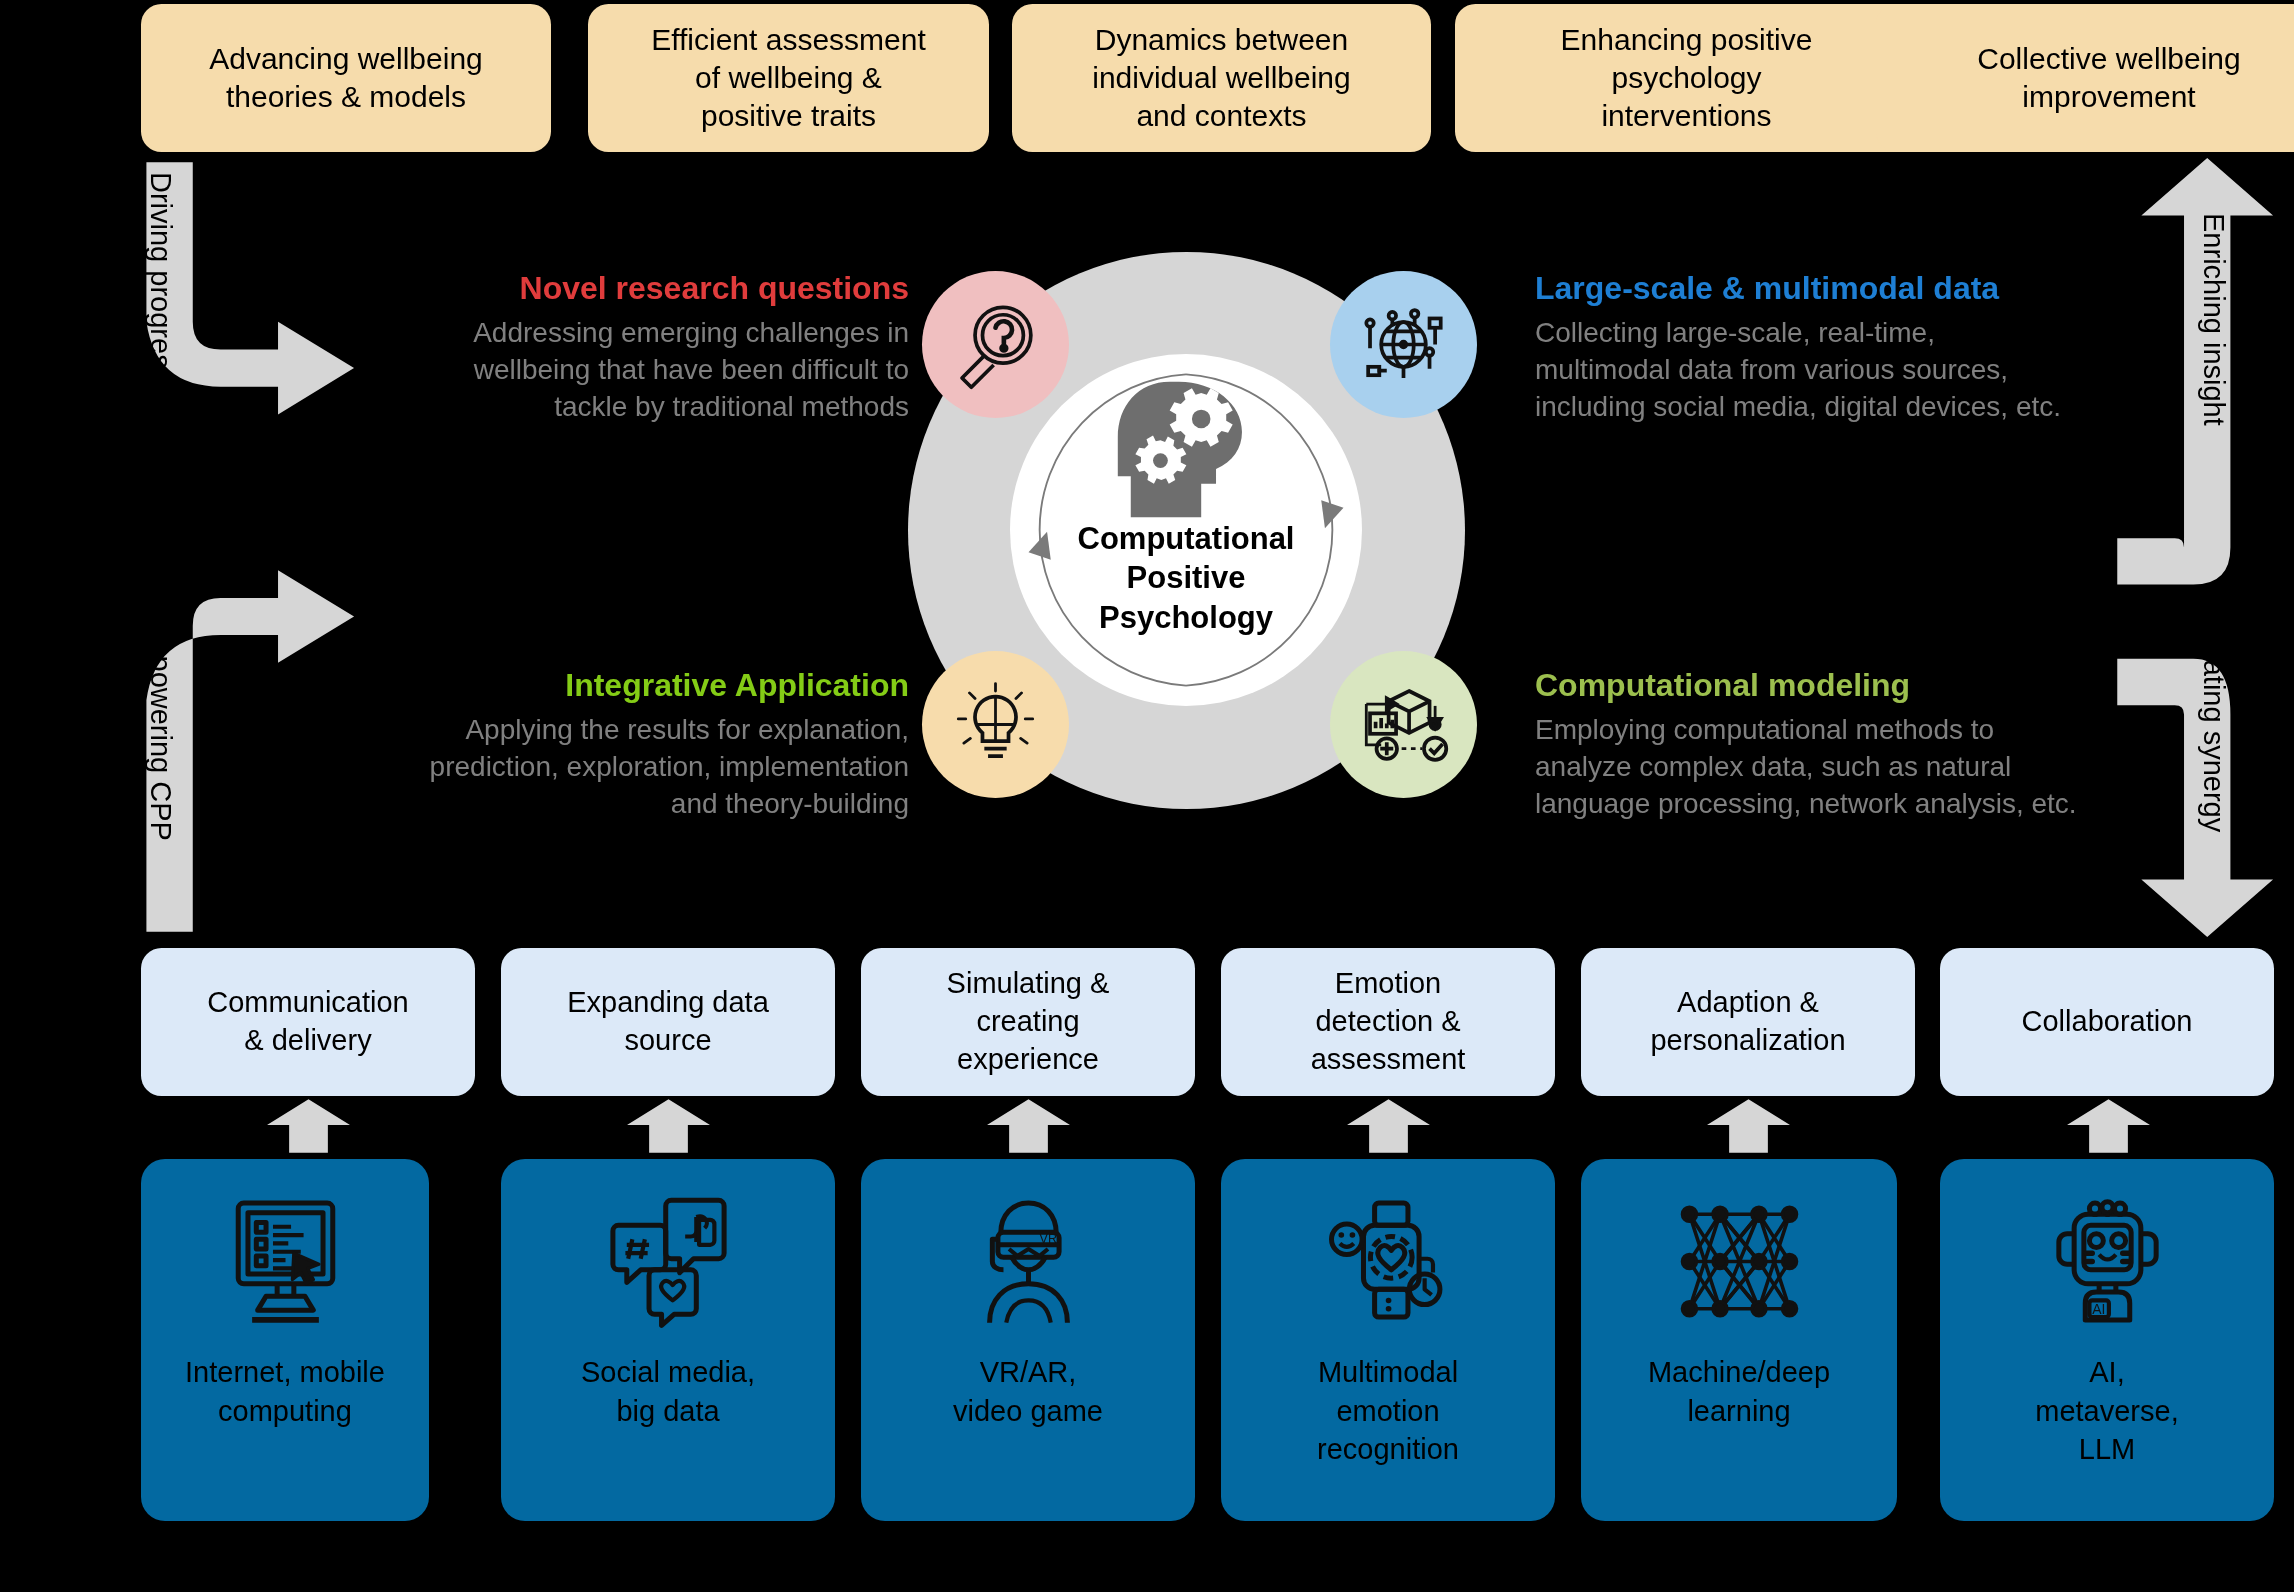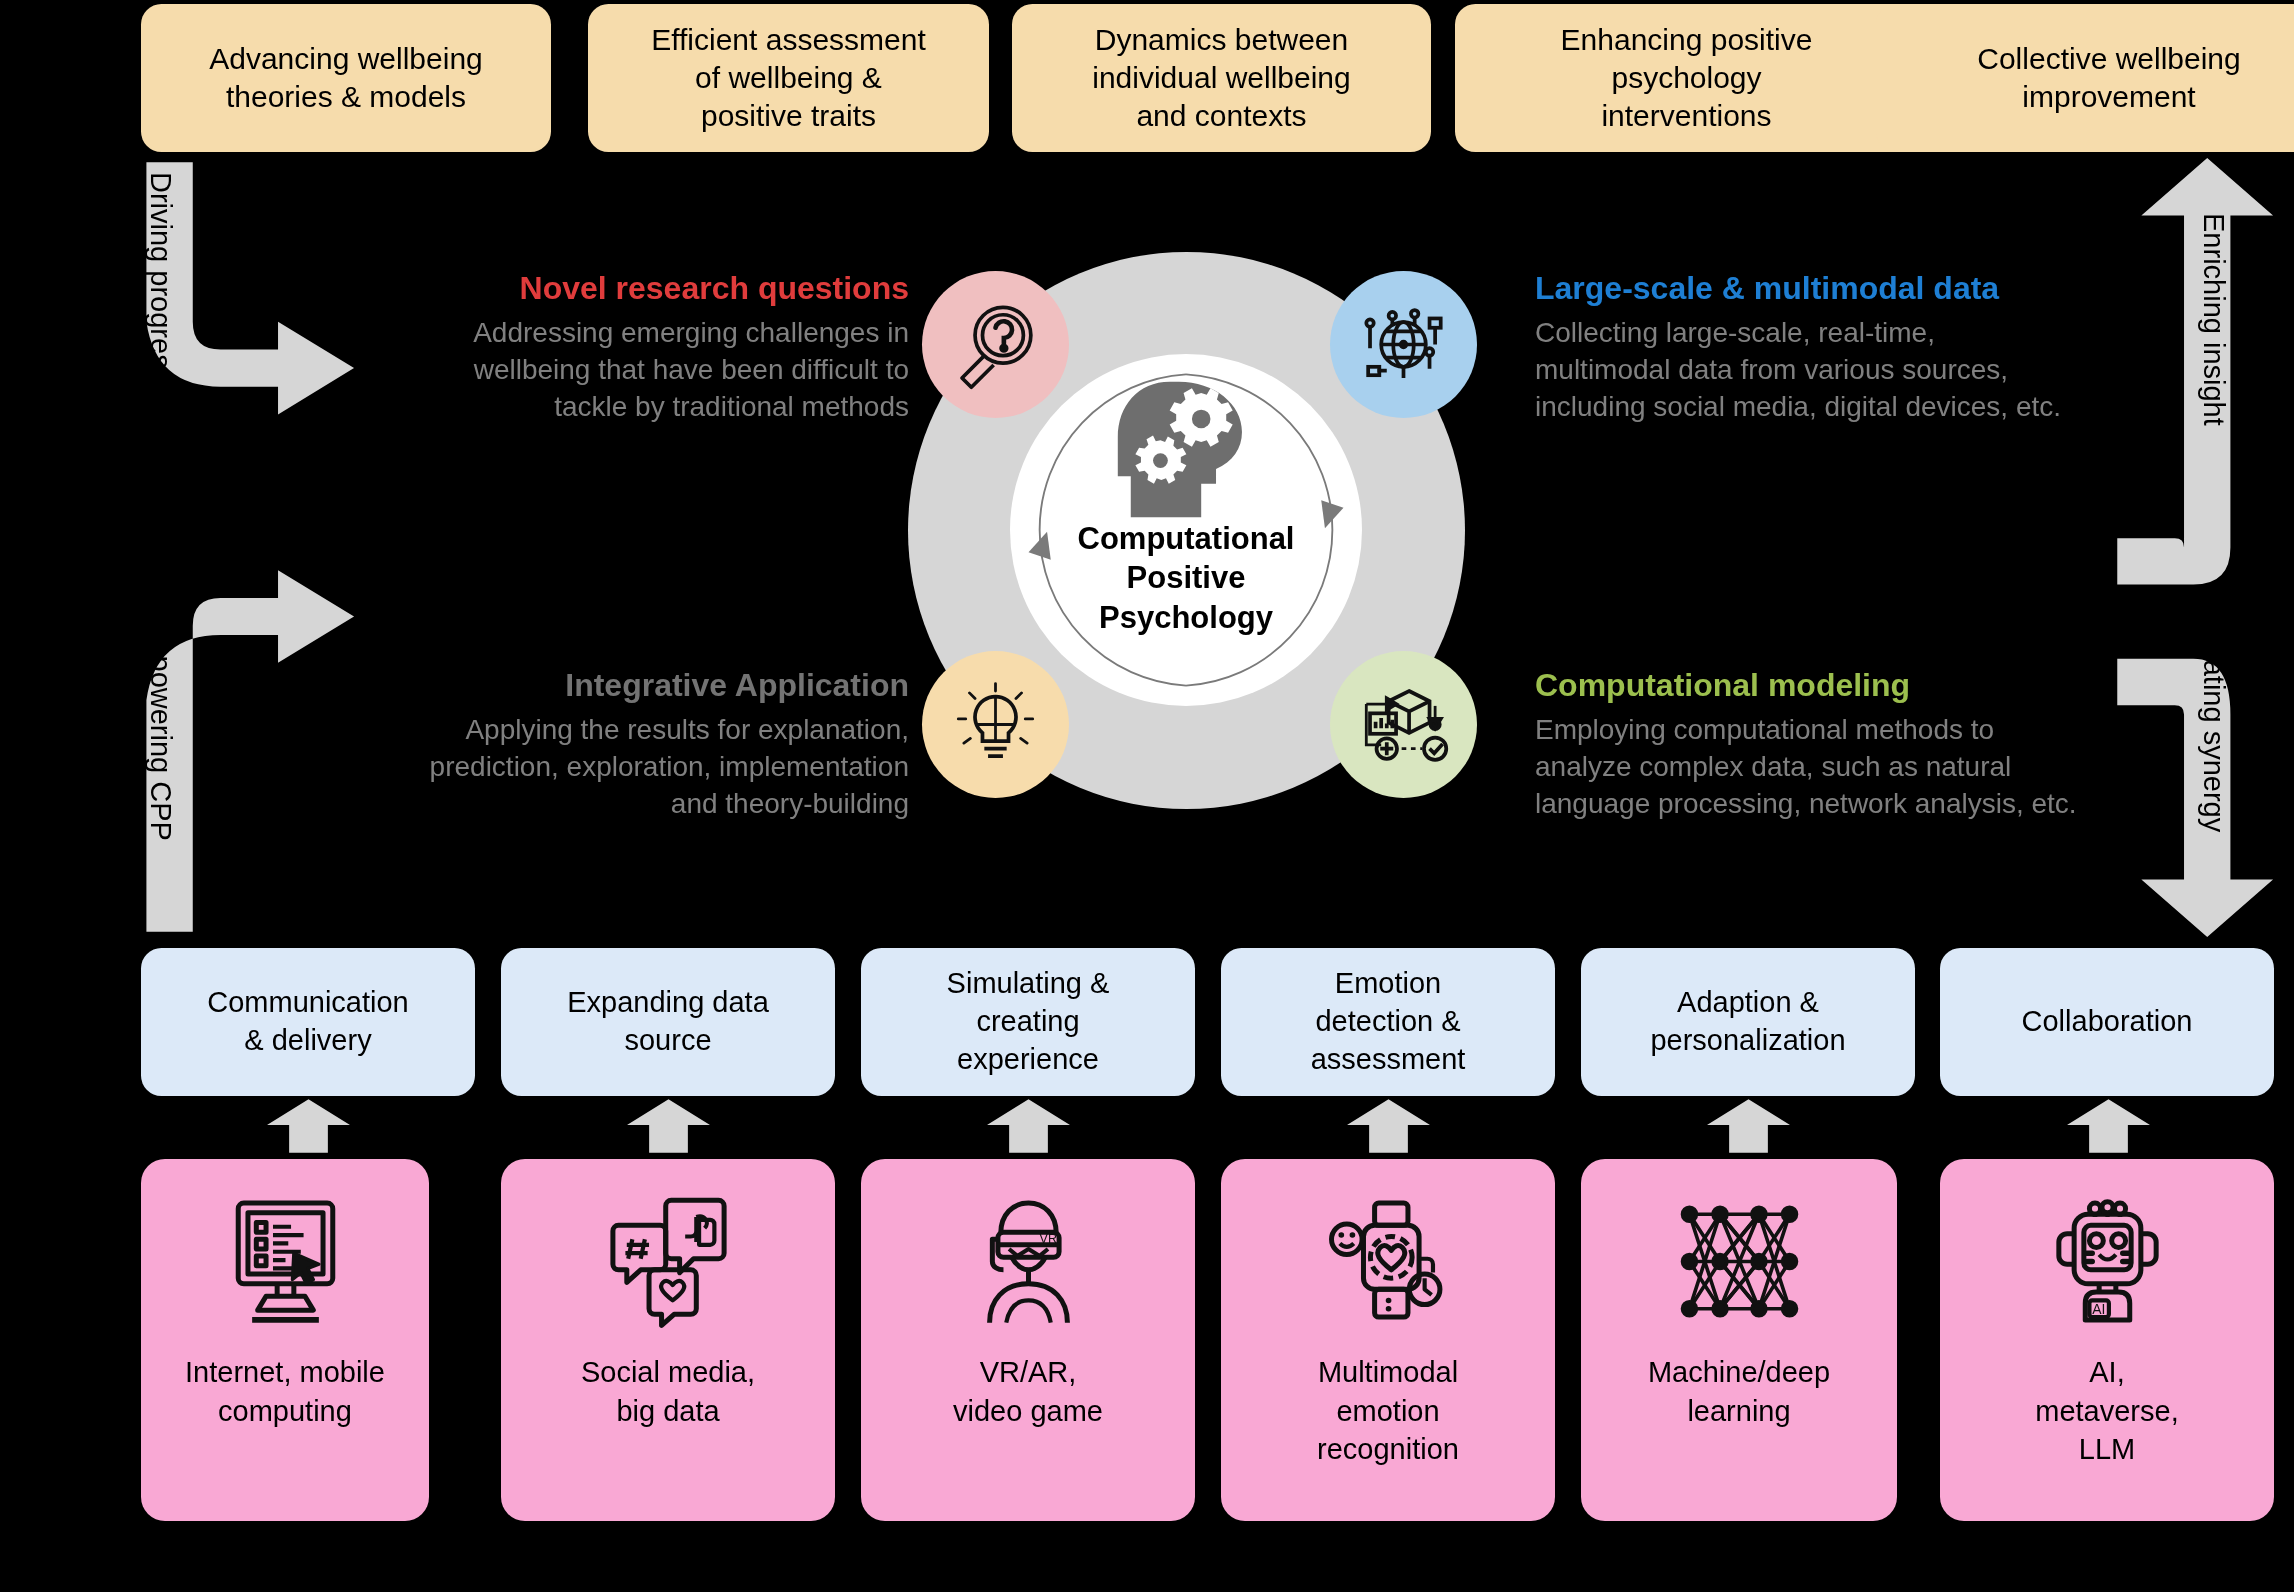--- a/index.html
+++ b/index.html
@@ -36,21 +36,21 @@
 
   
   .vlabel{position:absolute;color:#000;font-size:29px;white-space:nowrap;
           transform-origin:0 0;}
 
   
   .aff-box{position:absolute;height:148px;background:#DCE9F8;border-radius:20.4px;
            display:flex;align-items:center;justify-content:center;text-align:center;
            color:#000;font-size:29px;line-height:1.3;padding:0 7.4px;box-sizing:border-box;}
   
-  .tech-box{position:absolute;height:362px;background:#f9a8d4;border-radius:24px;
+  .tech-box{position:absolute;height:362px;background:#0369a1;border-radius:24px;
             box-sizing:border-box;display:flex;flex-direction:column;align-items:center;}
   .tech-icon{height:172px;display:flex;align-items:center;justify-content:center;
              margin-top:16.7px;}
   .tech-icon svg{width:139px;height:139px;}
   .tech-label{font-size:29px;line-height:1.32;text-align:center;color:#000;
               padding:0 5.6px;margin-top:5.6px;}
   .up-arrow{position:absolute;}
 </style>
 </head>
 <body>
@@ -174,21 +174,21 @@
 
   <div class="quad l" style="top:269px">
     <div class="head" style="color:#E03C3C">Novel research questions</div>
     <div class="body">Addressing emerging challenges in<br>wellbeing that have been difficult to<br>tackle by traditional methods</div>
   </div>
   <div class="quad r" style="top:269px">
     <div class="head" style="color:#1E7FD4">Large-scale &amp; multimodal data</div>
     <div class="body">Collecting large-scale, real-time,<br>multimodal data from various sources,<br>including social media, digital devices, etc.</div>
   </div>
   <div class="quad l" style="top:666px">
-    <div class="head" style="color:#737373">Integrative Application</div>
+    <div class="head" style="color:#84cc16">Integrative Application</div>
     <div class="body">Applying the results for explanation,<br>prediction, exploration, implementation<br>and theory-building</div>
   </div>
   <div class="quad r" style="top:666px">
     <div class="head" style="color:#9CBF4E">Computational modeling</div>
     <div class="body">Employing computational methods to<br>analyze complex data, such as natural<br>language processing, network analysis, etc.</div>
   </div>
 
   <div class="aff-box" style="left:141px;top:948px;width:334px">
       <span>Communication<br>&amp; delivery</span>
     </div>

